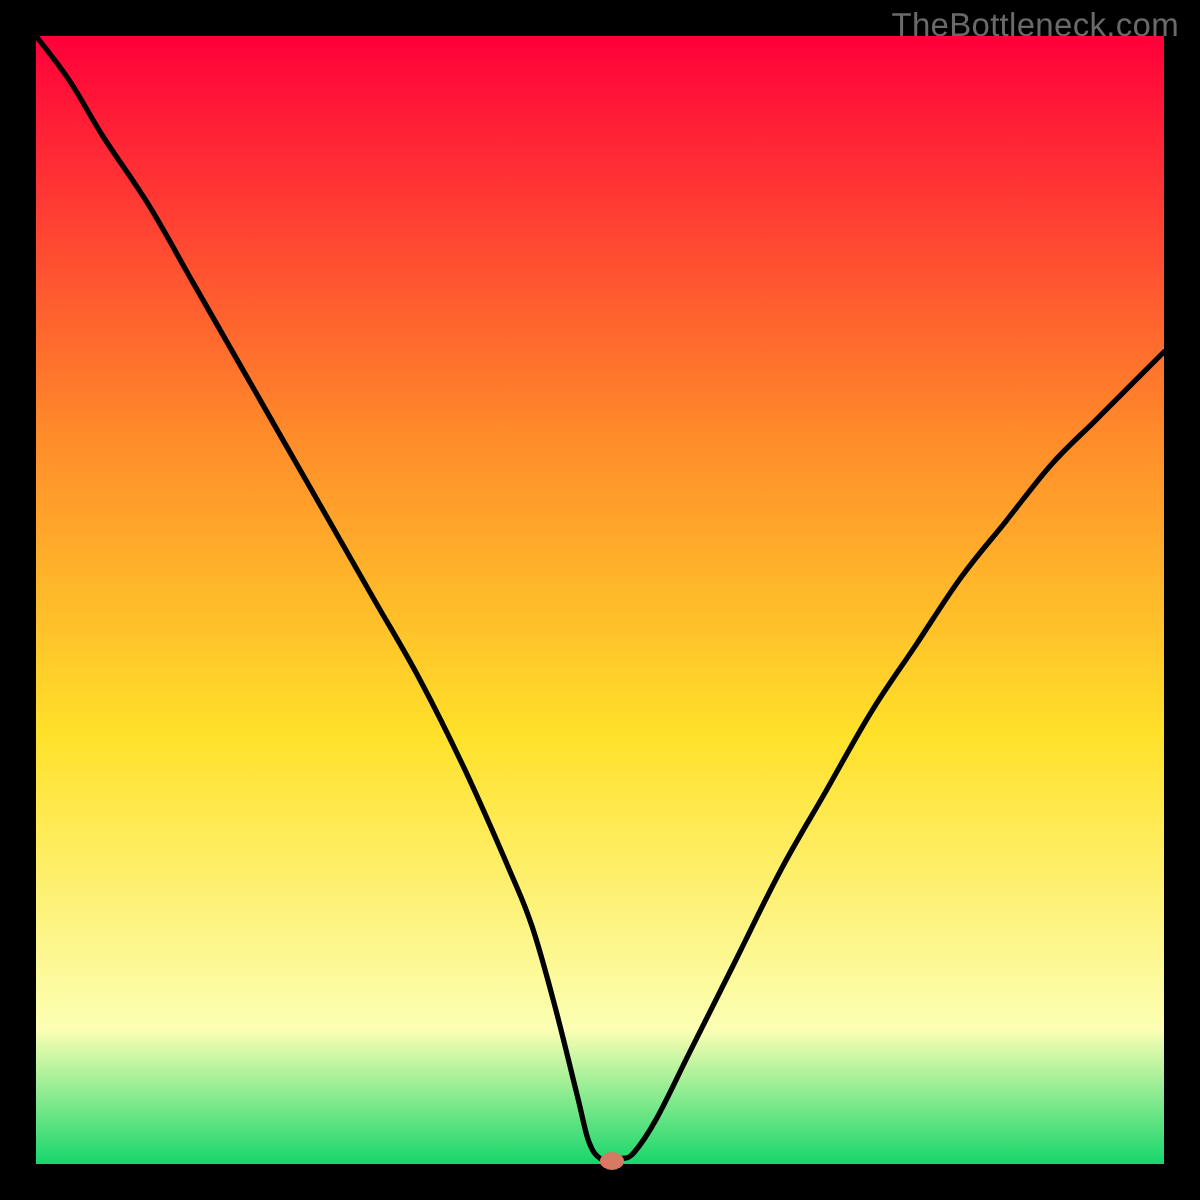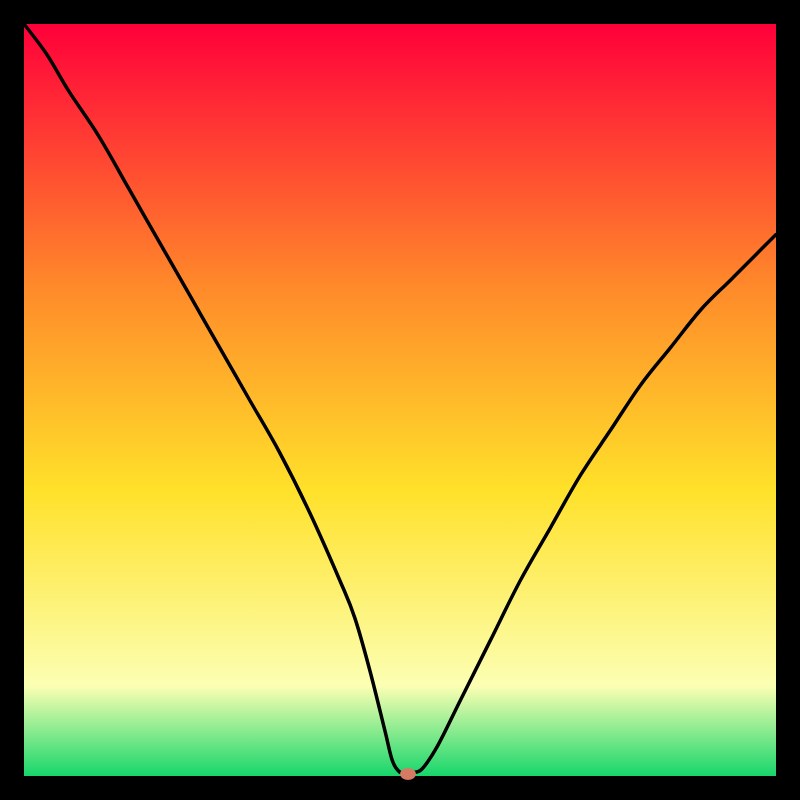--- a/index.html
+++ b/index.html
@@ -46,20 +46,21 @@
     height: 12px;
     border-radius: 50% 50% 50% 50%;
     background: #d77a63;
     transform: translate(-50%, -50%);
   }
 </style>
 </head>
 <body>
 
 <div class="outer">
+  <div class="watermark">TheBottleneck.com</div>
 
   <div class="plot-frame">
     <svg viewBox="0 0 752 752" preserveAspectRatio="none">
       <defs>
         <linearGradient id="bg-grad" x1="0" y1="0" x2="0" y2="1">
           <stop id="g0" offset="0%" stop-color="#ff003a"></stop>
           <stop id="g1" offset="35%" stop-color="#ff8a2a"></stop>
           <stop id="g2" offset="62%" stop-color="#ffe12a"></stop>
           <stop id="g3" offset="88%" stop-color="#fcffb3"></stop>
           <stop id="g4" offset="100%" stop-color="#17d66b"></stop>

